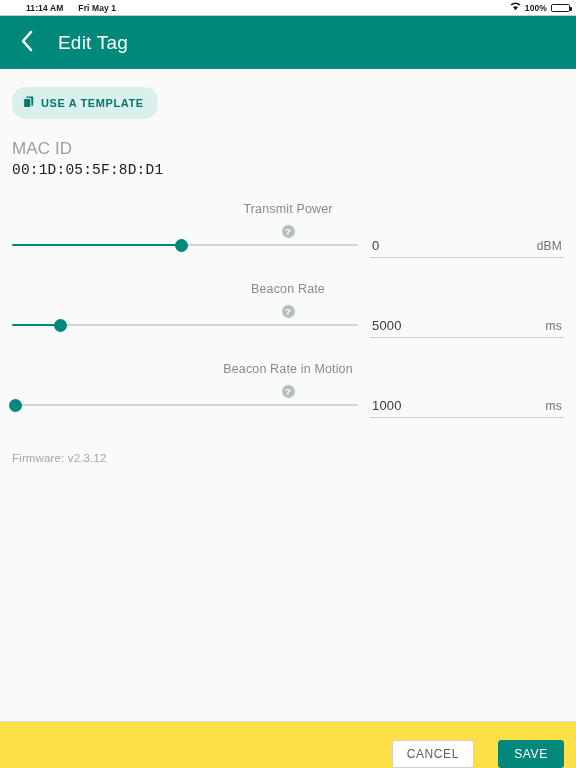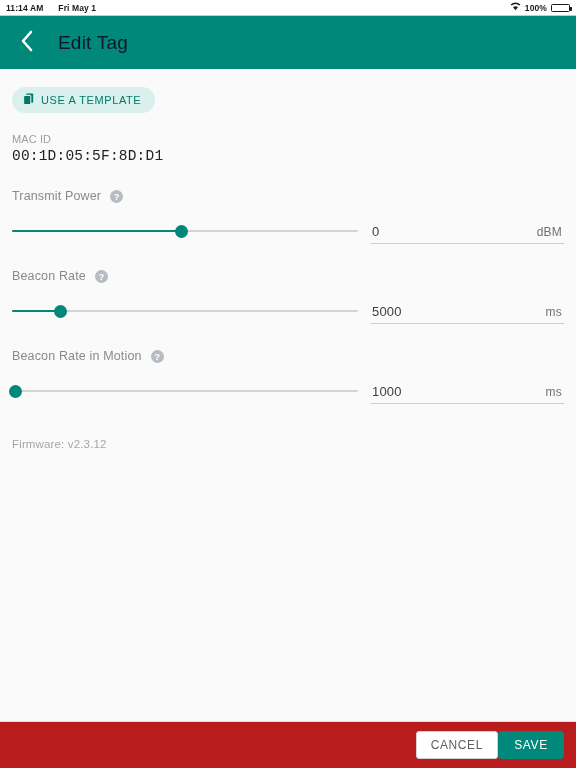--- a/index.html
+++ b/index.html
@@ -29,21 +29,21 @@
     flex: 0 0 15px;
     background: #ffffff;
     border-bottom: 1px solid #c9c9c9;
     display: flex;
     align-items: center;
     padding: 0 6px;
     font-size: 8.5px;
     color: #1b1b1b;
     letter-spacing: 0.1px;
   }
-  .sb-left { display: flex; align-items: center; gap: 7px; }
+  .sb-left { display: flex; align-items: center; gap: 7px; margin-left: 20px; }
   .sb-spacer { flex: 1 1 auto; }
   .sb-right { display: flex; align-items: center; gap: 4px; }
   .sb-time { font-weight: 600; }
   .sb-date { font-weight: 600; padding-left: 8px; }
   .sb-pct { font-weight: 600; font-size: 8.5px; }
   .wifi-ico { display: block; }
   .batt {
     width: 19px; height: 8px;
     border: 1px solid #1b1b1b;
     border-radius: 1.5px;
@@ -69,21 +69,21 @@
     align-items: center;
     padding-left: 12px;
     gap: 16px;
   }
   .back-btn {
     width: 30px; height: 30px;
     display: flex; align-items: center; justify-content: center;
     cursor: pointer;
   }
   .appbar-title {
-    color: #0f172a;
+    color: #ffffff;
     font-size: 19px;
     letter-spacing: 0.2px;
   }
 
   
   .content {
     flex: 1 1 auto;
     background: #fafafa;
     padding: 0 12px;
     overflow: hidden;
@@ -92,50 +92,51 @@
 
   .template-row { padding-top: 18px; }
   .template-btn {
     display: inline-flex;
     align-items: center;
     gap: 7px;
     background: #daf0ec;
     color: #00796b;
     border: none;
     border-radius: 14px;
-    height: 26px;
+    height: 32px;
     padding: 0 14px 0 11px;
     font-size: 11px;
-    font-weight: normal;
+    font-weight: bold;
     letter-spacing: 0.6px;
     font-family: "Liberation Sans", sans-serif;
     cursor: pointer;
   }
 
   .field-block { margin-top: 20px; }
   .field-label-sm {
-    font-size: 11px;
+    font-size: 17px;
     color: #9e9e9e;
     letter-spacing: 0.1px;
   }
   .field-value-lg {
     font-size: 14.5px;
     color: #212121;
     margin-top: 3px;
     letter-spacing: 0.2px;
     font-family: Liberation Mono, monospace;
   }
 
   
   .slider-section { margin-top: 24px; }
   .slider-head {
     display: flex;
     align-items: center;
     gap: 9px;
     height: 16px;
+    flex-direction: column;
   }
   .slider-title {
     font-size: 12.5px;
     color: #8a8a8a;
     letter-spacing: 0.15px;
   }
   .help-ico {
     width: 13px; height: 13px;
     border-radius: 50%;
     background: #b6bcc2;
@@ -215,26 +216,26 @@
   .meta-line {
     font-size: 11.5px;
     color: #a5a5a5;
     letter-spacing: 0.15px;
     margin-bottom: 11px;
   }
 
   
   .bottombar {
     flex: 0 0 46px;
-    background: #b91c1c;
+    background: #fde047;
     border-top: 1px solid #dcdcdc;
     display: flex;
-    align-items: center;
+    align-items: flex-end;
     justify-content: flex-end;
-    gap: 0;
+    gap: 24px;
     padding-right: 12px;
   }
   .btn {
     height: 28px;
     min-width: 66px;
     padding: 0 14px;
     font-size: 12px;
     letter-spacing: 0.6px;
     border-radius: 3px;
     cursor: pointer;

